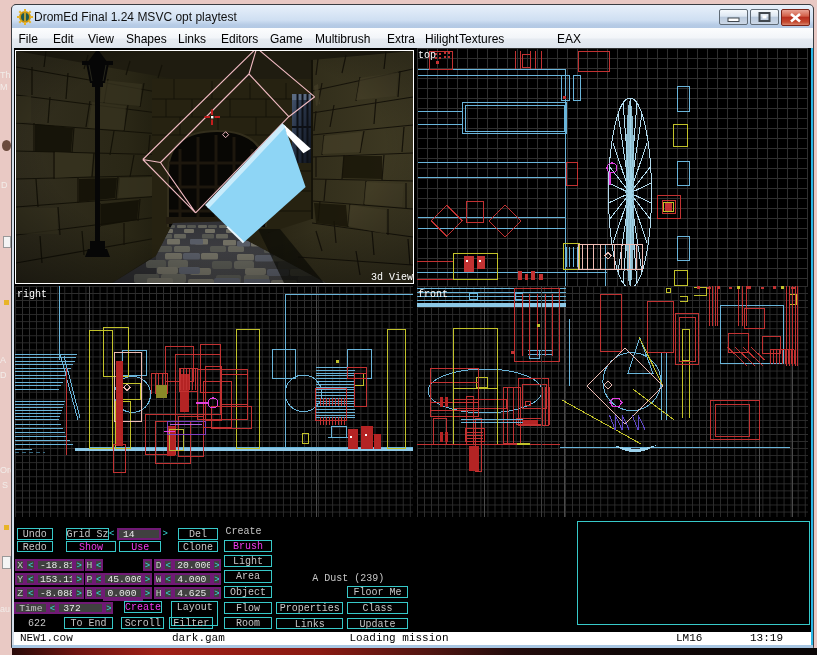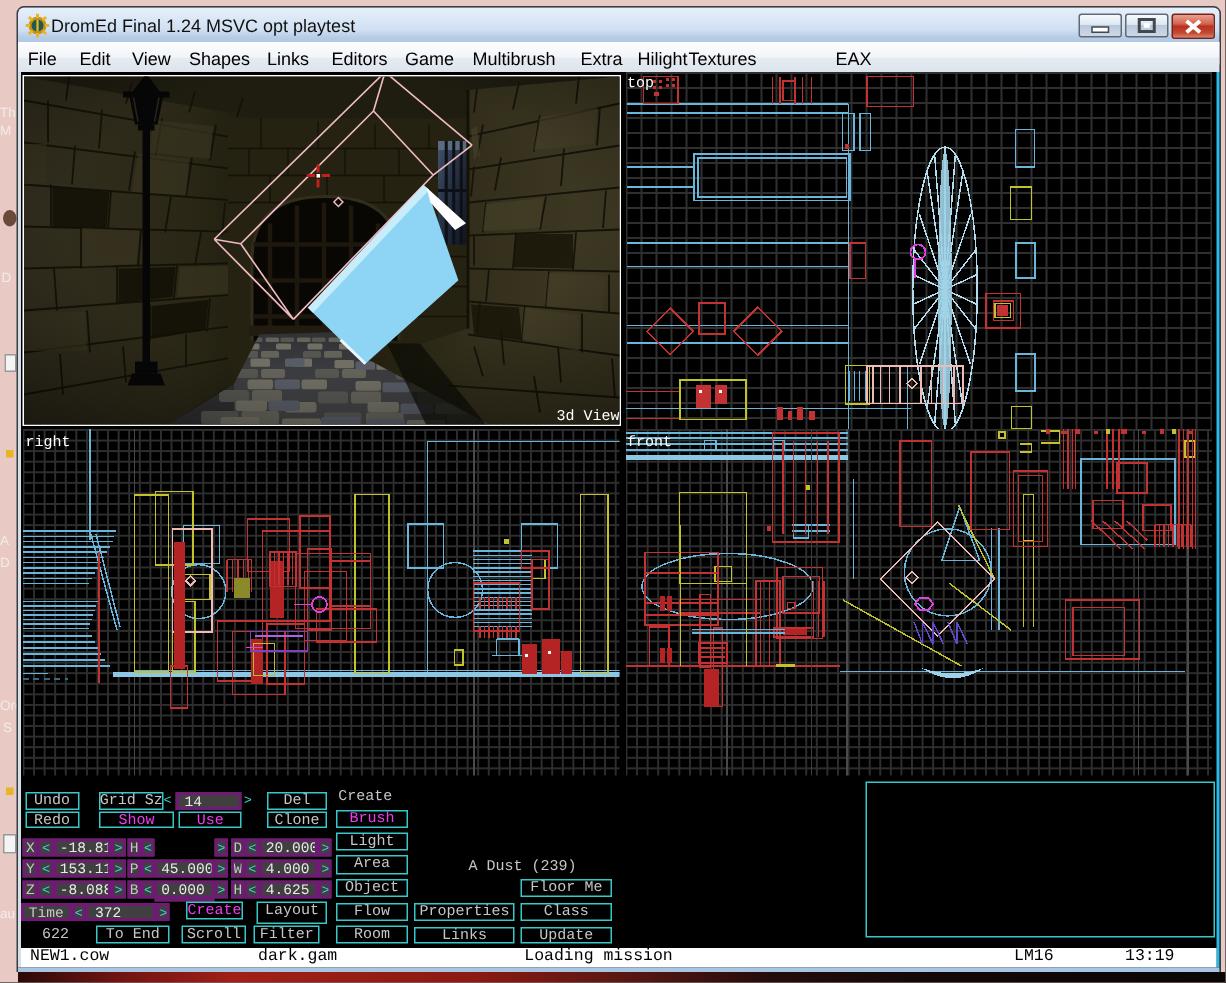--- a/index.html
+++ b/index.html
@@ -664,21 +664,21 @@
     <div class="vseg vlet" style="left:141.63px;top:539.1px;width:9.74px;height:12.3px;">H</div>
     <div class="vseg varr" style="left:151.37px;top:539.1px;width:9.84px;height:12.3px;">&lt;</div>
     <div class="vseg" style="left:161.21px;top:539.1px;width:39.16px;height:12.3px;padding-left:2px;">4.625</div>
     <div class="vseg varr" style="left:200.36px;top:539.1px;width:8.63px;height:12.3px;">&gt;</div>
 
     <div class="vseg vlet" style="left:2px;top:553.5px;width:33.7px;height:12.4px;">Time</div>
     <div class="vseg varr" style="left:35.7px;top:553.5px;width:9.6px;height:12.4px;">&lt;</div>
     <div class="vseg" style="left:45.3px;top:553.5px;width:47px;height:12.4px;padding-left:4px;">372</div>
     <div class="vseg varr" style="left:92.3px;top:553.5px;width:8.8px;height:12.4px;">&gt;</div>
     <div class="btn mag" style="left:112px;top:553px;width:38px;height:11.9px;">Create</div>
-    <div class="btn" style="left:159.3px;top:553px;width:46.9px;height:15px;">Layout</div>
+    <div class="btn" style="left:159.3px;top:553px;width:46.9px;height:25px;">Layout</div>
 
     <div class="lbl" style="left:16px;top:570px;">622</div>
     <div class="btn" style="left:52px;top:568.5px;width:49px;height:12.5px;">To End</div>
     <div class="btn" style="left:109px;top:568.5px;width:43.3px;height:12.5px;">Scroll</div>
     <div class="btn" style="left:157.4px;top:568.5px;width:43.7px;height:12.5px;">Filter</div>
 
     <div class="abs" style="left:565px;top:473px;width:233px;height:104px;border:1px solid #37c9c9;"></div>
     <div id="cyanedge"></div>
     <div style="position:absolute;left:0;top:0;width:2px;height:597px;background:#d4dde8;"></div>
     <div id="statusbar">

